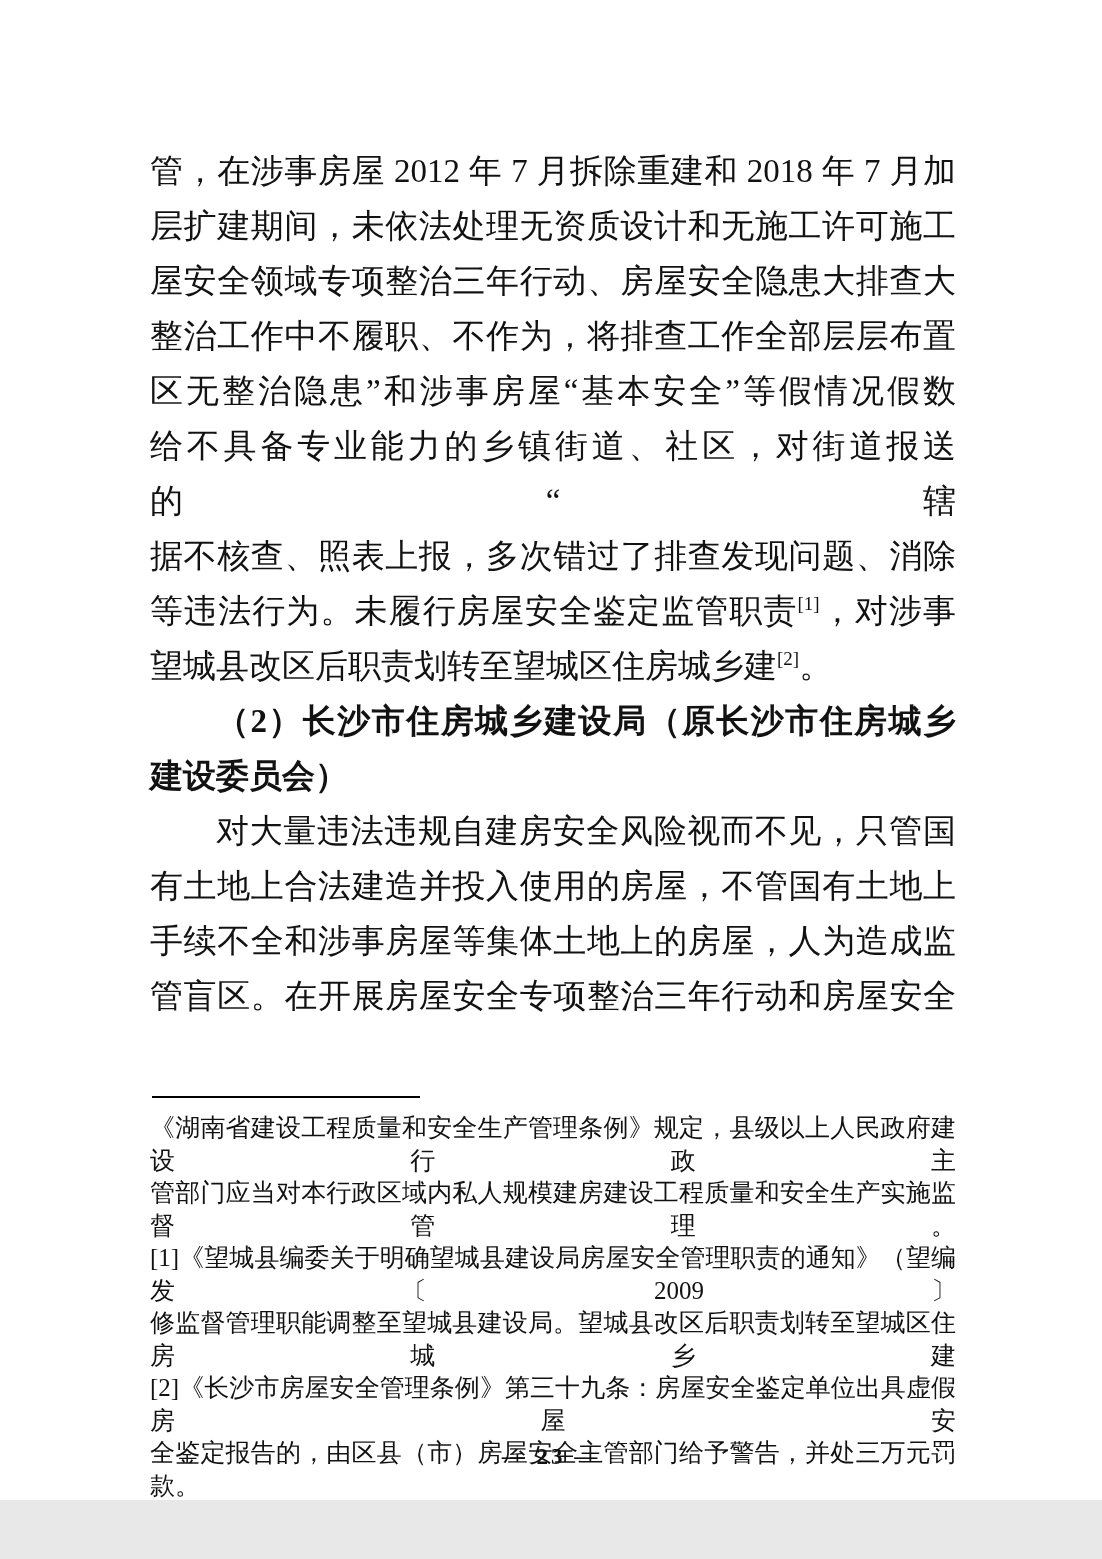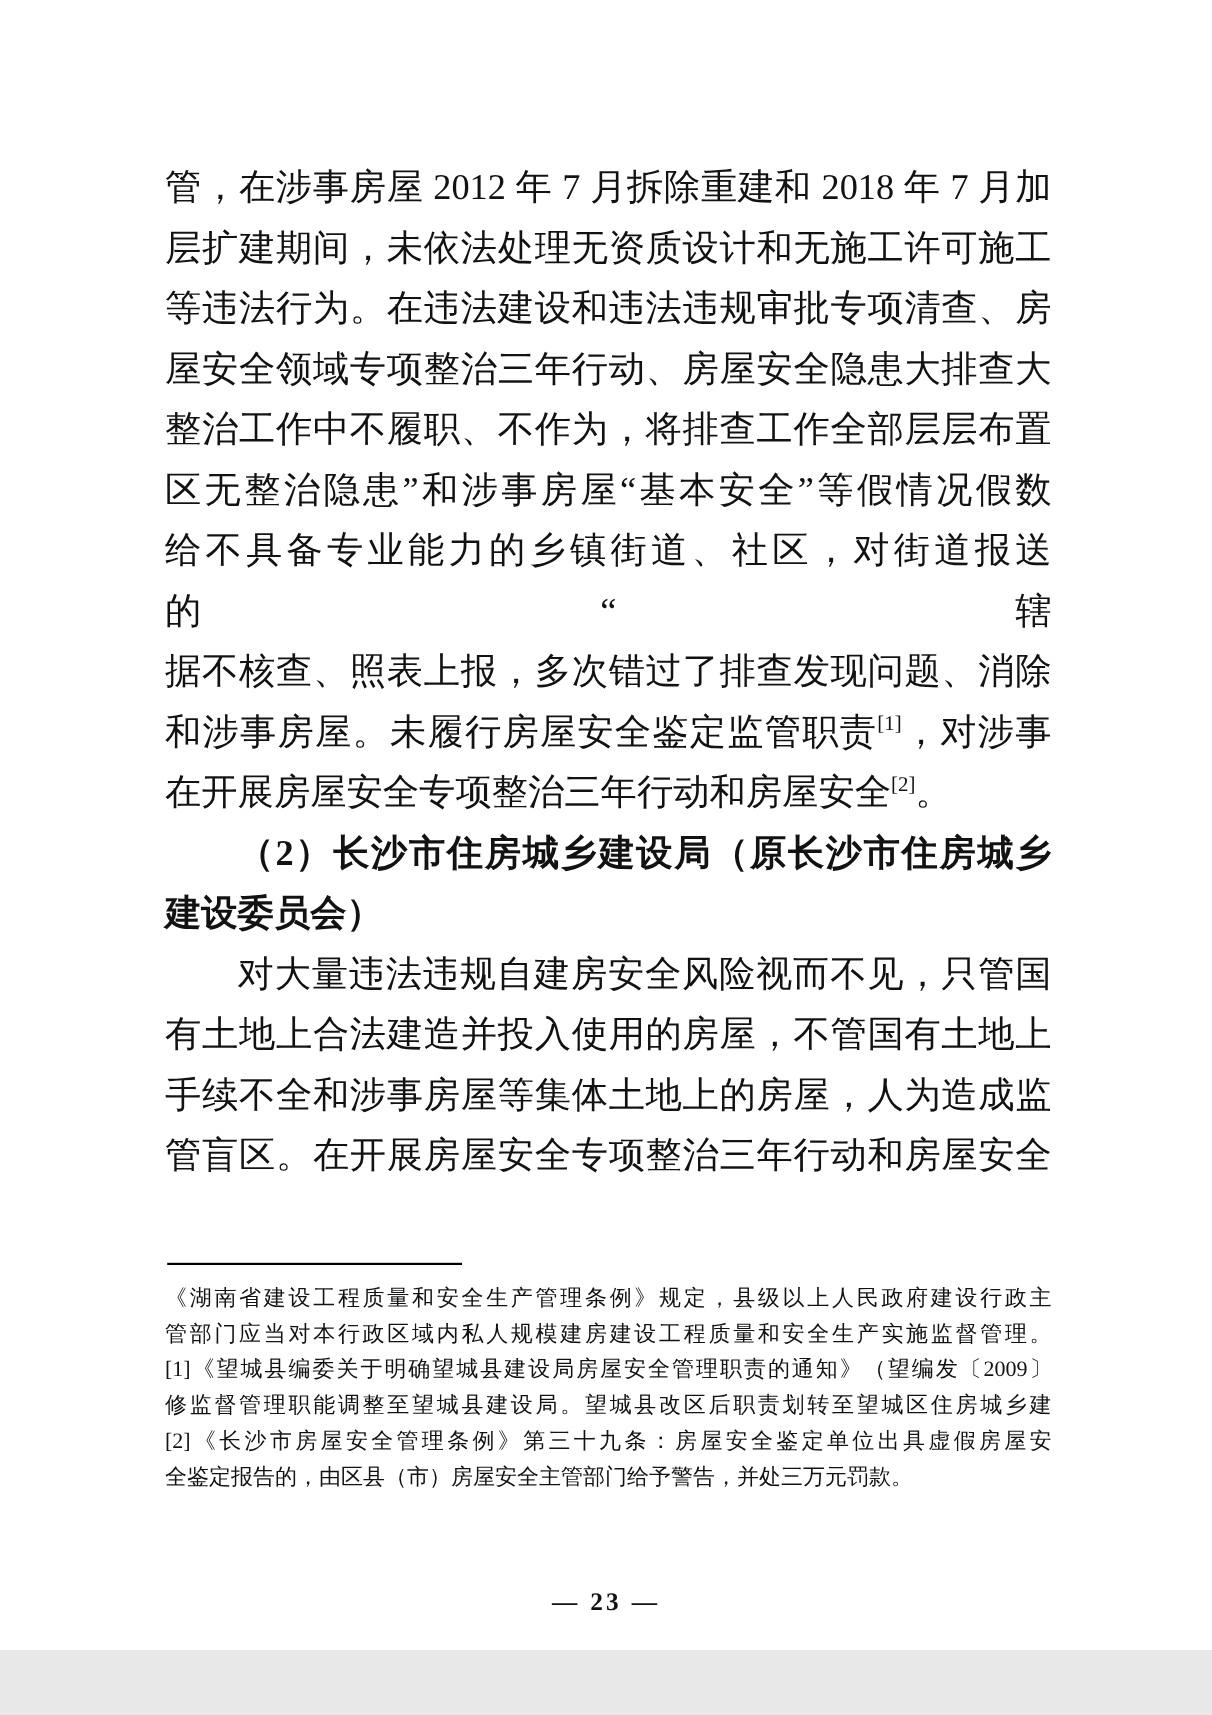--- a/index.html
+++ b/index.html
@@ -30,23 +30,23 @@
   .bline.indent { text-indent: 66px; }
   .bold { font-weight: 700; }
   .supmark {
     font-size: 19px;
     vertical-align: 12px;
     line-height: 0;
   }
   .footnotes {
     position: absolute;
     left: 150px;
-    top: 1148px;
+    top: 1096px;
     width: 806px;
-    font-size: 20px;
+    font-size: 25px;
     line-height: 32.5px;
   }
   .fn-rule {
     width: 268px;
     height: 2px;
     background: #000;
     margin: 0 0 14px 2px;
   }
   .fnline { text-align: justify; min-height: 32.5px; }
   .fnline.j { text-align-last: justify; }
@@ -62,28 +62,27 @@
   }
 </style>
 </head>
 <body>
 
 <div class="page">
 
   <div class="body-text">
     <div class="bline j">管，在涉事房屋 2012 年 7 月拆除重建和 2018 年 7 月加</div>
     <div class="bline j">层扩建期间，未依法处理无资质设计和无施工许可施工</div>
-    <div class="bline j">等违法行为。在违法建设和违法违规审批专项清查、房</div>
     <div class="bline j">屋安全领域专项整治三年行动、房屋安全隐患大排查大</div>
     <div class="bline j">整治工作中不履职、不作为，将排查工作全部层层布置</div>
     <div class="bline j">区无整治隐患”和涉事房屋“基本安全”等假情况假数</div>
     <div class="bline j">给不具备专业能力的乡镇街道、社区，对街道报送的“辖</div>
     <div class="bline j">据不核查、照表上报，多次错过了排查发现问题、消除</div>
-    <div class="bline j"><span>和涉事房屋。未履行房屋安全鉴定监管职责</span><span class="supmark">[1]</span><span>，对涉事</span></div>
-    <div class="bline"><span>在开展房屋安全专项整治三年行动和房屋安全</span><span class="supmark">[2]</span><span>。</span></div>
+    <div class="bline j"><span>等违法行为。未履行房屋安全鉴定监管职责</span><span class="supmark">[1]</span><span>，对涉事</span></div>
+    <div class="bline"><span>望城县改区后职责划转至望城区住房城乡建</span><span class="supmark">[2]</span><span>。</span></div>
     <div class="bline j indent bold">（2）长沙市住房城乡建设局（原长沙市住房城乡</div>
     <div class="bline bold">建设委员会）</div>
     <div class="bline j indent">对大量违法违规自建房安全风险视而不见，只管国</div>
     <div class="bline j">有土地上合法建造并投入使用的房屋，不管国有土地上</div>
     <div class="bline j">手续不全和涉事房屋等集体土地上的房屋，人为造成监</div>
     <div class="bline j">管盲区。在开展房屋安全专项整治三年行动和房屋安全</div>
   </div>
 
   <div class="footnotes">
     <div class="fn-rule"></div>

